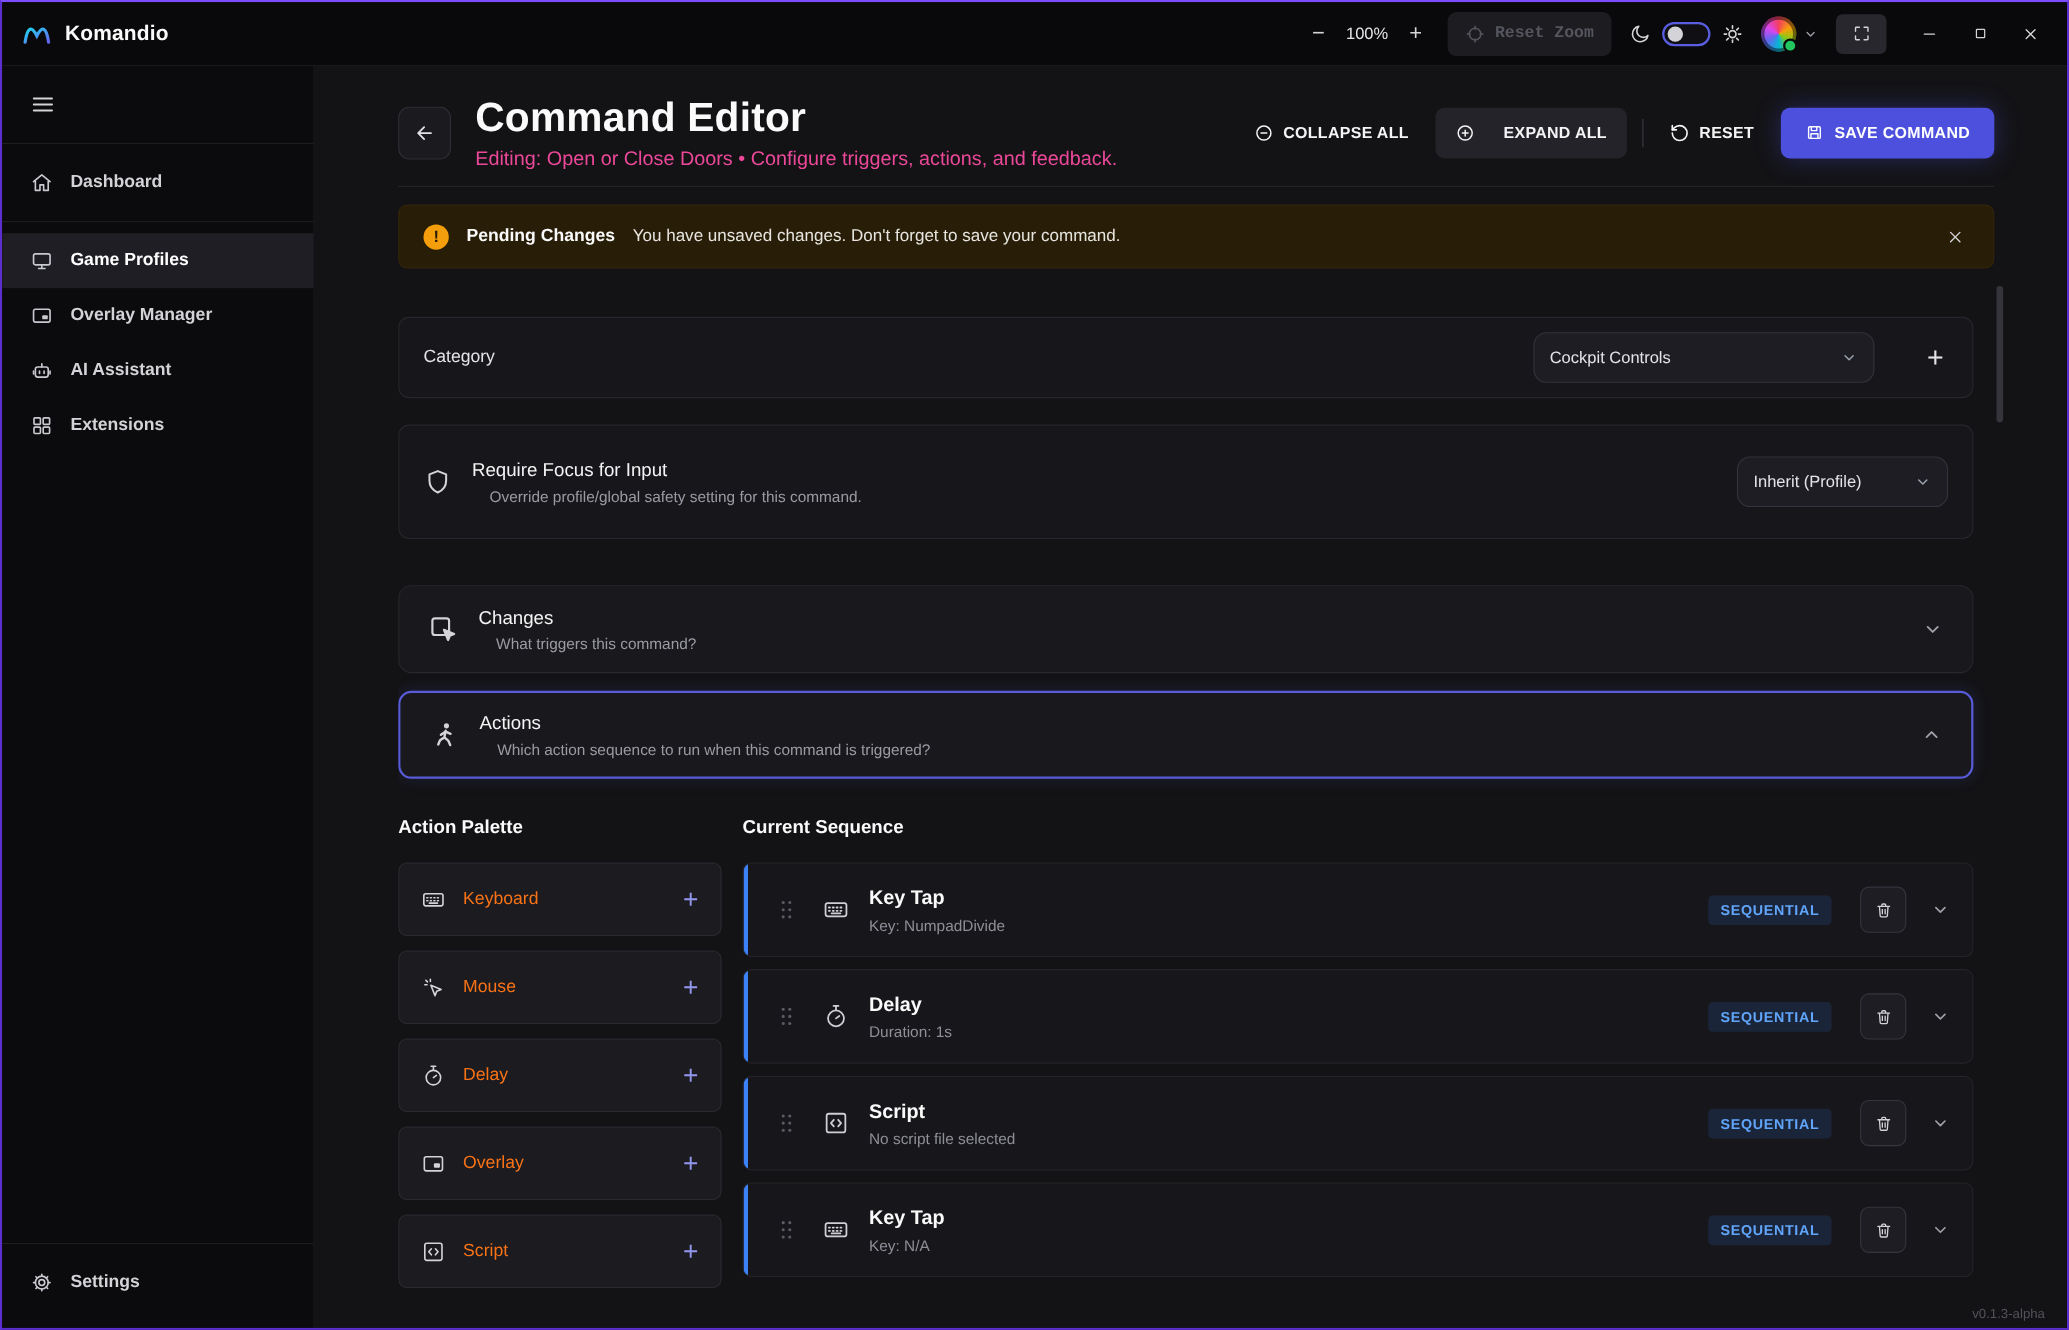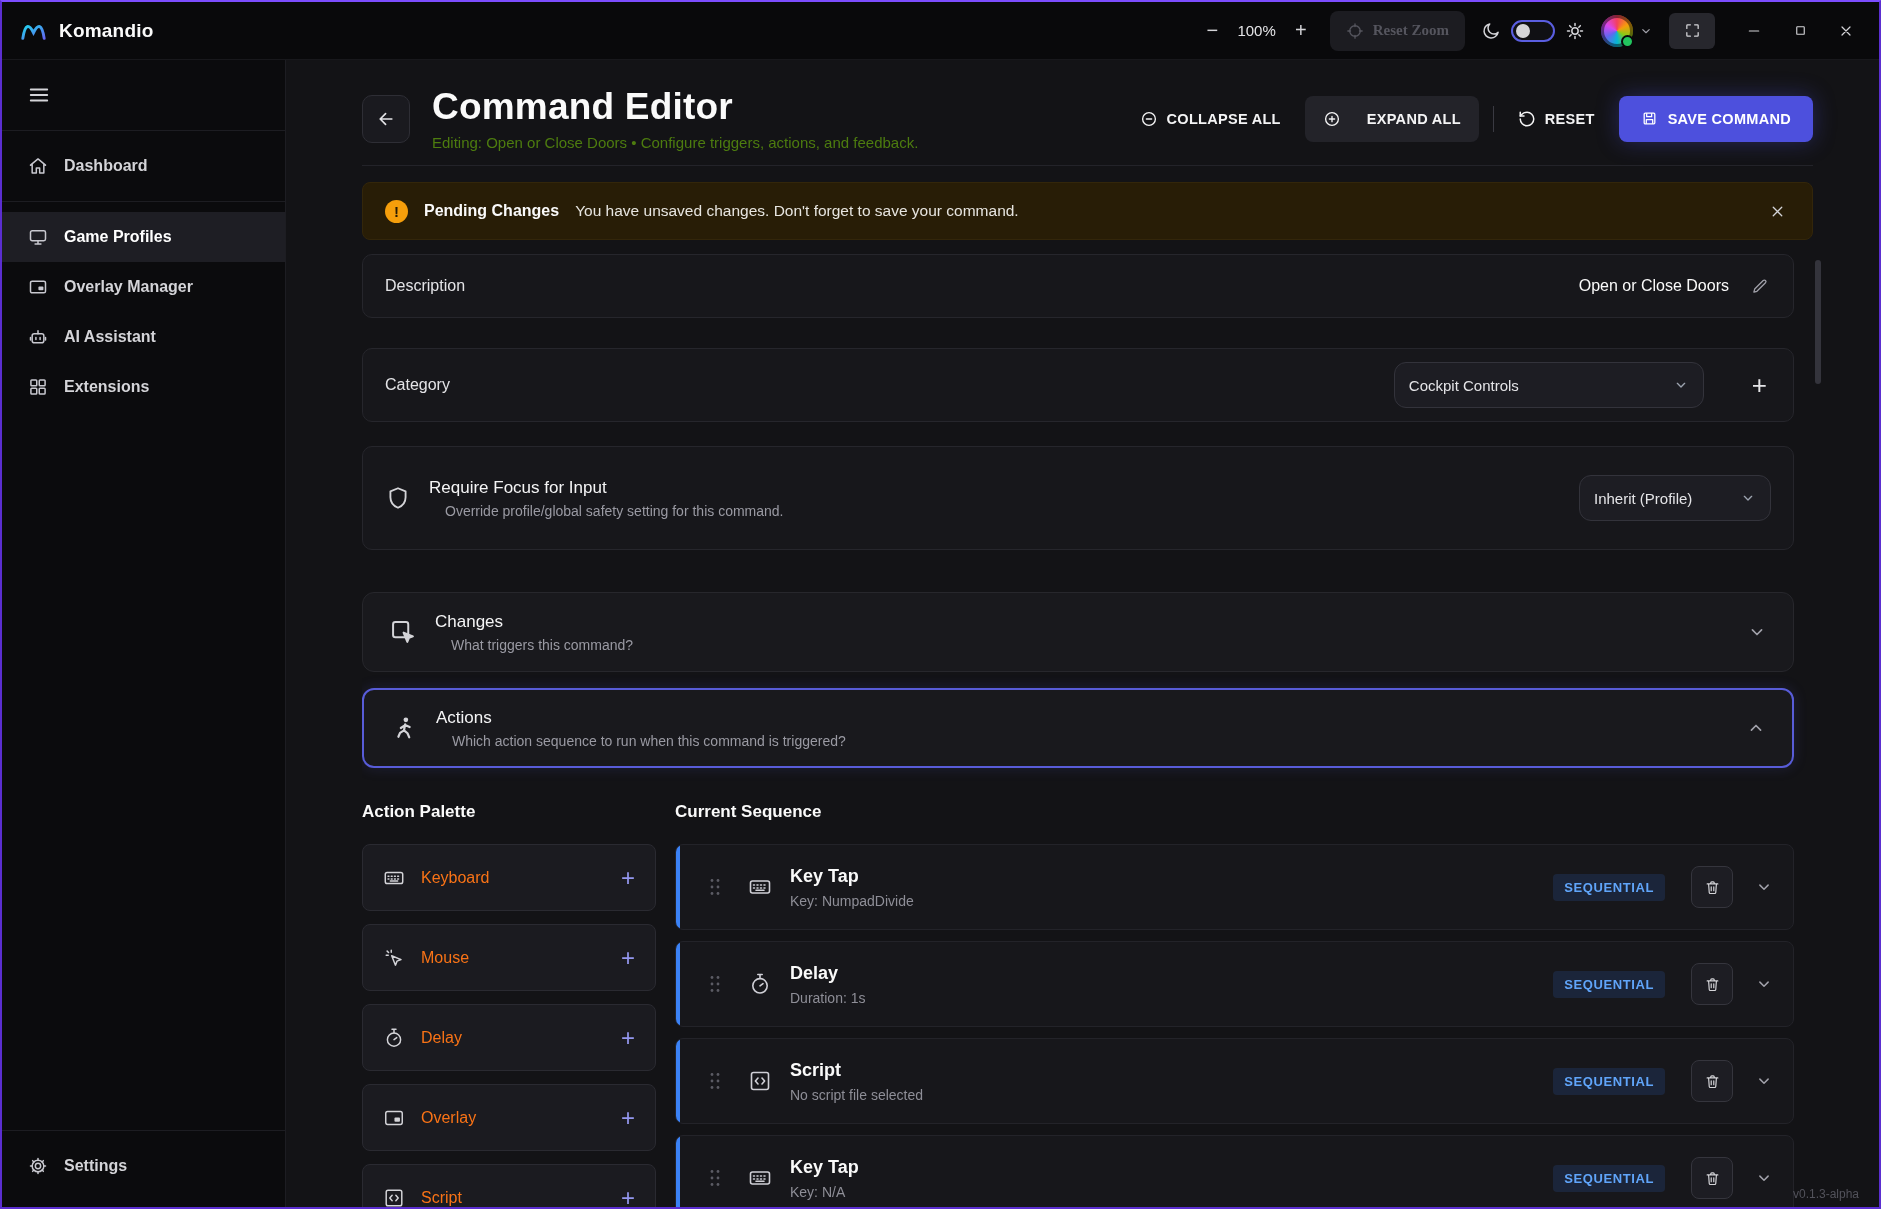--- a/index.html
+++ b/index.html
@@ -22,21 +22,21 @@
     height:58px; flex:none; display:flex; align-items:center;
     padding:0 10px 0 18px; background:#09090b; border-bottom:1px solid #18181c;
   }
   .tb-left { display:flex; align-items:center; gap:12px; }
   .app-title { font-size:19px; font-weight:700; color:#fafafa; letter-spacing:.2px; }
   .tb-right { margin-left:auto; display:flex; align-items:center; gap:16px; }
   .zoom-group { display:flex; align-items:center; gap:12px; font-size:15px; color:#e4e4e7; }
   .tb-icon-btn { background:none; border:none; color:#d4d4d8; font-size:20px; width:26px; height:26px;
     display:flex; align-items:center; justify-content:center; cursor:pointer; padding:0; font-family:inherit;}
   .reset-zoom { display:flex; align-items:center; gap:9px; background:#1c1c21; border:none; border-radius:8px;
-    height:40px; padding:0 16px; color:#55555e; font-size:15px; font-weight:600; font-family:Liberation Serif, serif; cursor:default;}
+    height:40px; padding:0 16px; color:#55555e; font-size:15px; font-weight:600; font-family:Liberation Mono, monospace; cursor:default;}
   .theme-group { display:flex; align-items:center; gap:10px; color:#d4d4d8; }
   .switch { width:44px; height:22px; border:2px solid #5a5ee0; border-radius:12px; position:relative;
     background:#101014; display:inline-block; cursor:pointer; }
   .knob { position:absolute; left:3px; top:2px; width:14px; height:14px; border-radius:50%; background:#d4d4d8; }
   .account { display:flex; align-items:center; gap:6px; cursor:pointer; }
   .avatar { width:32px; height:32px; border-radius:50%;
     background:conic-gradient(#f43f5e,#f59e0b,#84cc16,#06b6d4,#6366f1,#d946ef,#f43f5e);
     box-shadow:inset 0 0 0 3px rgba(0,0,0,.45); position:relative; }
   .avatar::after { content:""; position:absolute; right:-1px; bottom:-1px; width:9px; height:9px;
     border-radius:50%; background:#22c55e; border:2px solid #09090b; }
@@ -61,21 +61,21 @@
   .sb-icon { color:#c9c9d0; display:flex; }
   .sb-spacer { flex:1; }
 
   
   .main { flex:1; min-width:0; background:#131316; position:relative; display:flex; flex-direction:column;
     padding:0 66px 0 76px; overflow:hidden; }
   .main-header { display:flex; align-items:center; gap:22px; padding-top:26px; }
   .back-btn { width:48px; height:48px; flex:none; border-radius:10px; border:1px solid #2e2e35; background:#1a1a1f;
     color:#e4e4e7; display:flex; align-items:center; justify-content:center; cursor:pointer; }
   .title-block h1 { margin:0; font-size:37px; font-weight:700; color:#fafafa; letter-spacing:.2px; }
-  .title-block p { margin:6px 0 0; font-size:15px; color:#4d7c0f; }
+  .title-block p { margin:6px 0 0; font-size:18px; color:#ec4899; }
   .header-actions { margin-left:auto; display:flex; align-items:center; gap:14px; }
   .ghost-btn { display:flex; align-items:center; gap:9px; background:none; border:none; color:#f4f4f5;
     font-size:14.5px; font-weight:700; letter-spacing:.3px; padding:0 10px; height:46px; cursor:pointer; font-family:inherit; }
   .tonal-btn { display:flex; align-items:center; gap:26px; background:#232329; border:none; border-radius:8px;
     color:#f4f4f5; font-size:14.5px; font-weight:700; letter-spacing:.3px; padding:0 18px; height:46px; cursor:pointer; font-family:inherit; }
   .v-divider { width:1px; height:26px; background:#3a3a42; }
   .save-btn { display:flex; align-items:center; gap:10px; background:#4d50dd; border:none; border-radius:8px;
     color:#ffffff; font-size:14.5px; font-weight:700; letter-spacing:.3px; padding:0 22px; height:46px; cursor:pointer;
     box-shadow:0 0 22px rgba(77,80,221,.35); font-family:inherit; }
   .header-divider { height:1px; background:#232329; margin-top:14px; }
@@ -367,31 +367,20 @@
         <span class="msg">You have unsaved changes. Don't forget to save your command.</span>
         <button class="banner-close">
           <svg width="17" height="17" viewBox="0 0 24 24" stroke="currentColor" stroke-width="1.8" stroke-linecap="round">
               <path d="M6 6l12 12M18 6 6 18"></path>
             </svg>
         </button>
       </div>
 
       <div class="content">
 
-        <section class="card row-card desc-card">
-          <span class="field-label">Description</span>
-          <div class="field-right">
-            <span class="field-value">Open or Close Doors</span>
-            <button class="icon-btn">
-              <svg width="18" height="18" viewBox="0 0 24 24" fill="none" stroke="currentColor" stroke-width="1.7" stroke-linejoin="round">
-                <path d="M3.8 20.2l1.1-4.1L16.3 4.7a2.1 2.1 0 0 1 3 3L7.9 19.1l-4.1 1.1z"></path>
-              </svg>
-            </button>
-          </div>
-        </section>
 
         <section class="card row-card cat-card">
           <span class="field-label">Category</span>
           <div class="field-right">
             <div class="select sel-cat">
               <span>Cockpit Controls</span>
               <span class="chev">
                 <svg width="16" height="16" viewBox="0 0 24 24" fill="none" stroke="currentColor" stroke-width="2" stroke-linecap="round" stroke-linejoin="round">
                     <path d="M6.5 9.5 12 15l5.5-5.5"></path>
                   </svg>

